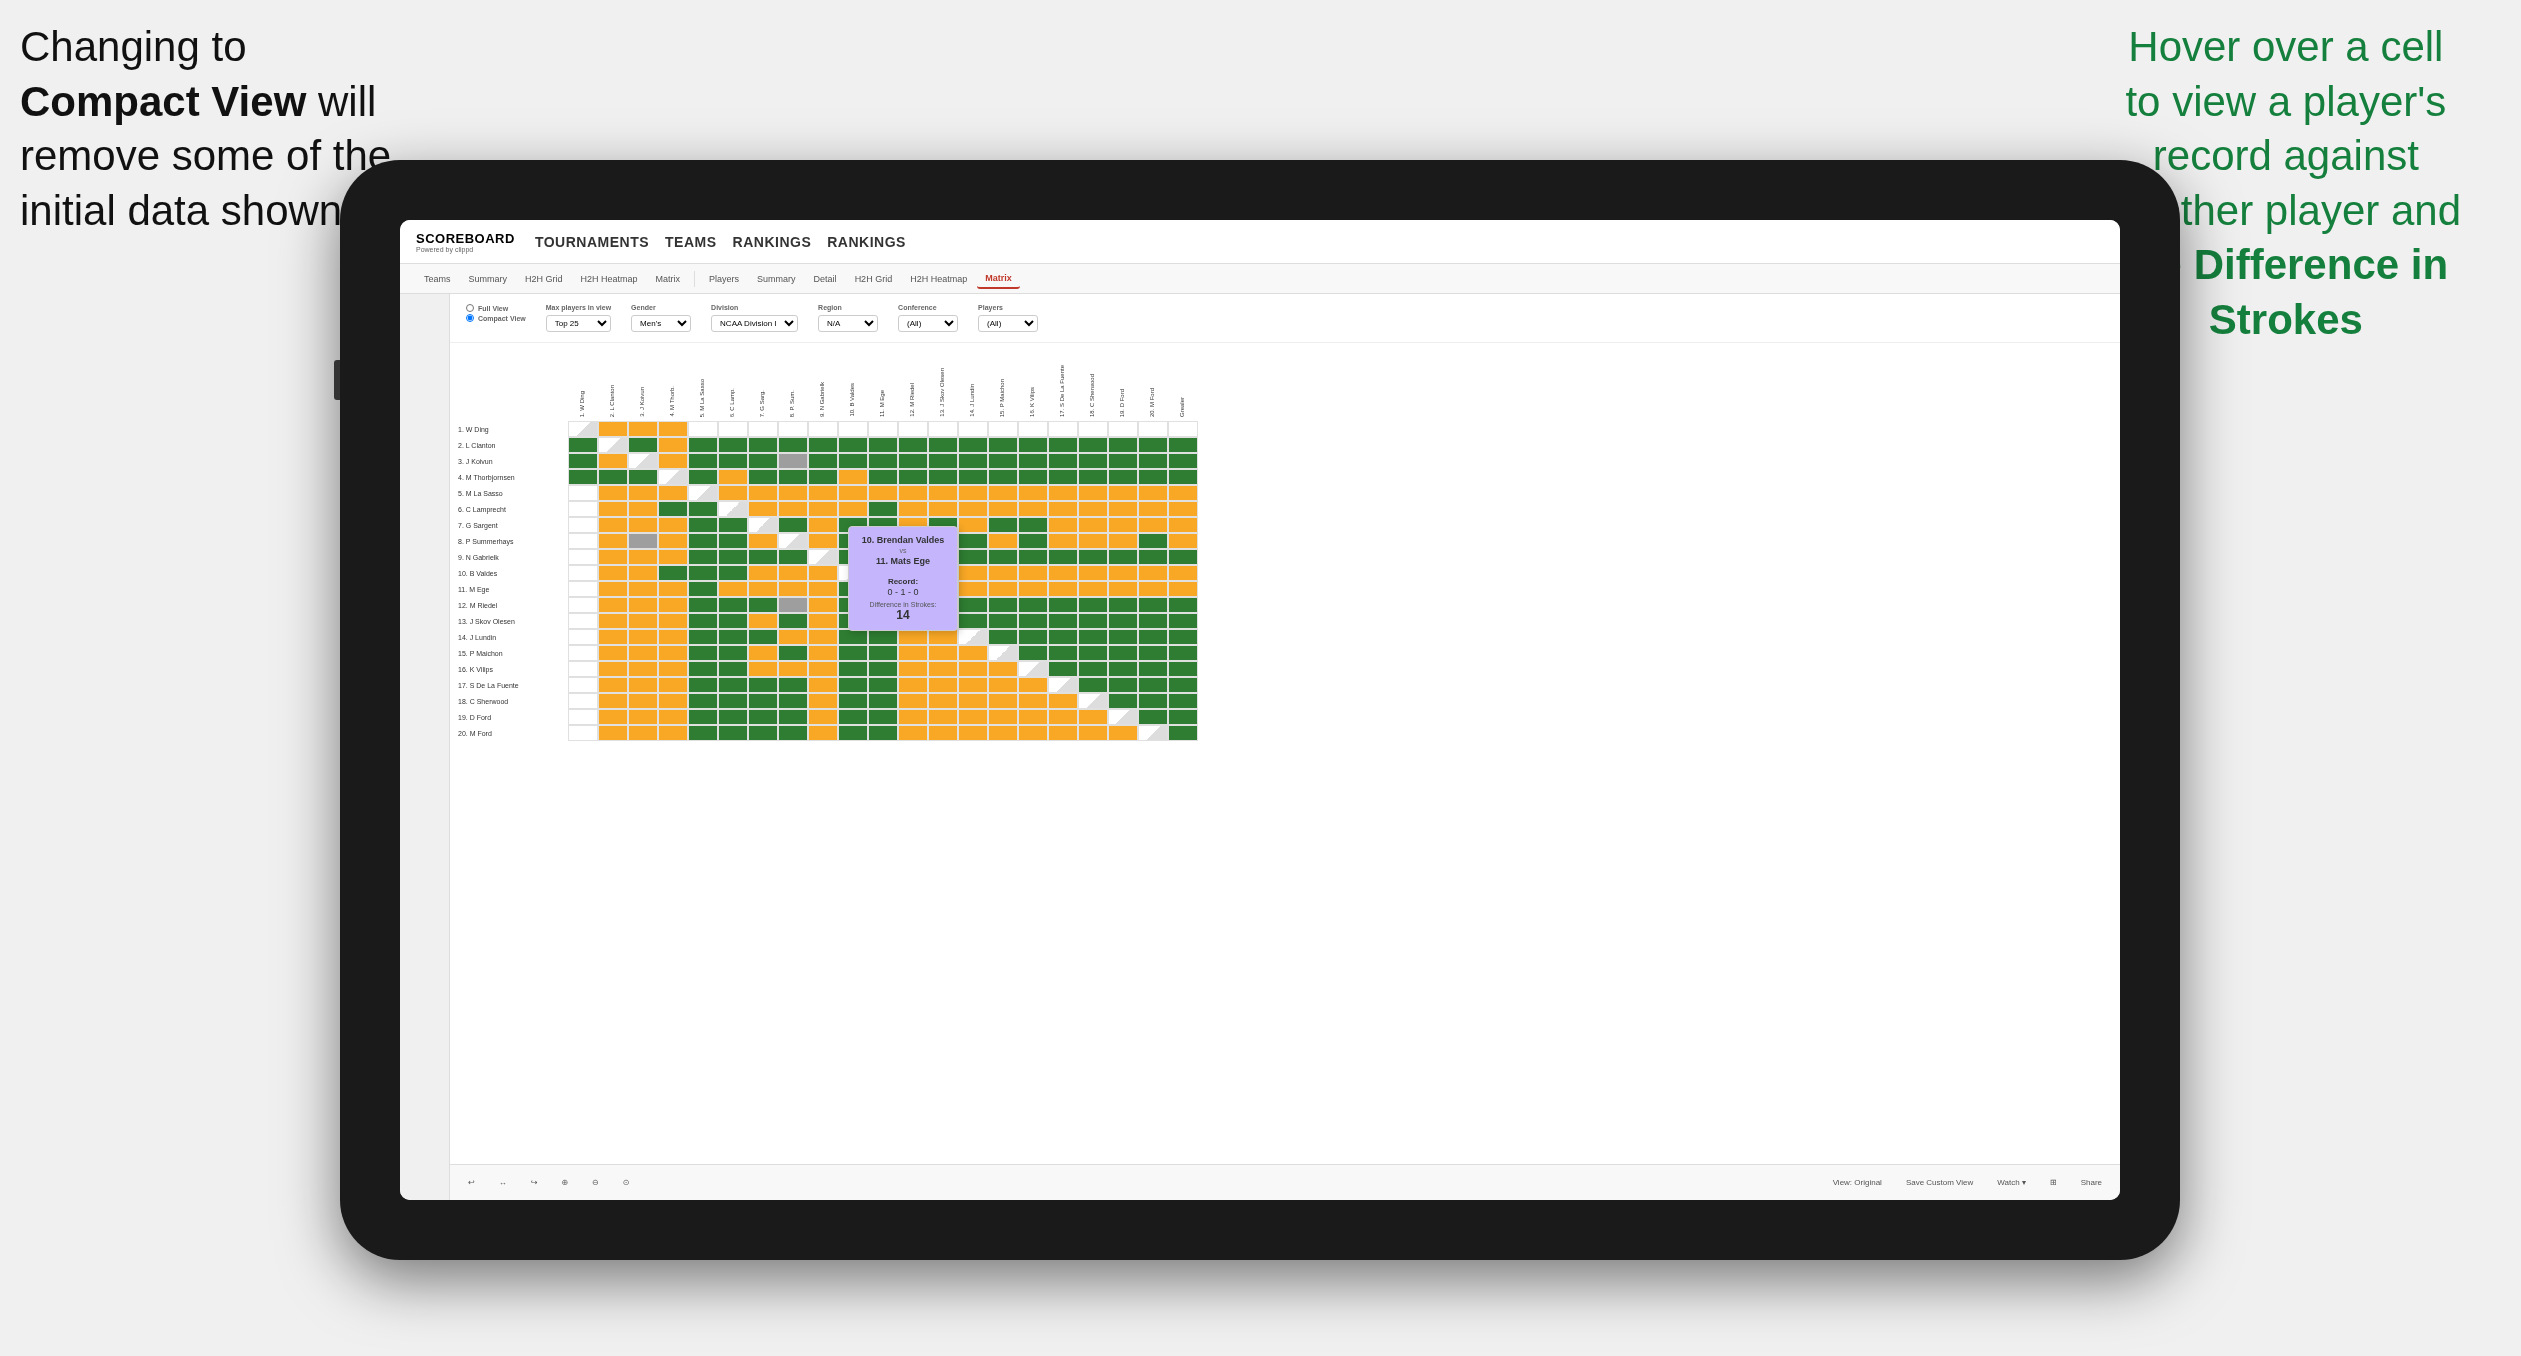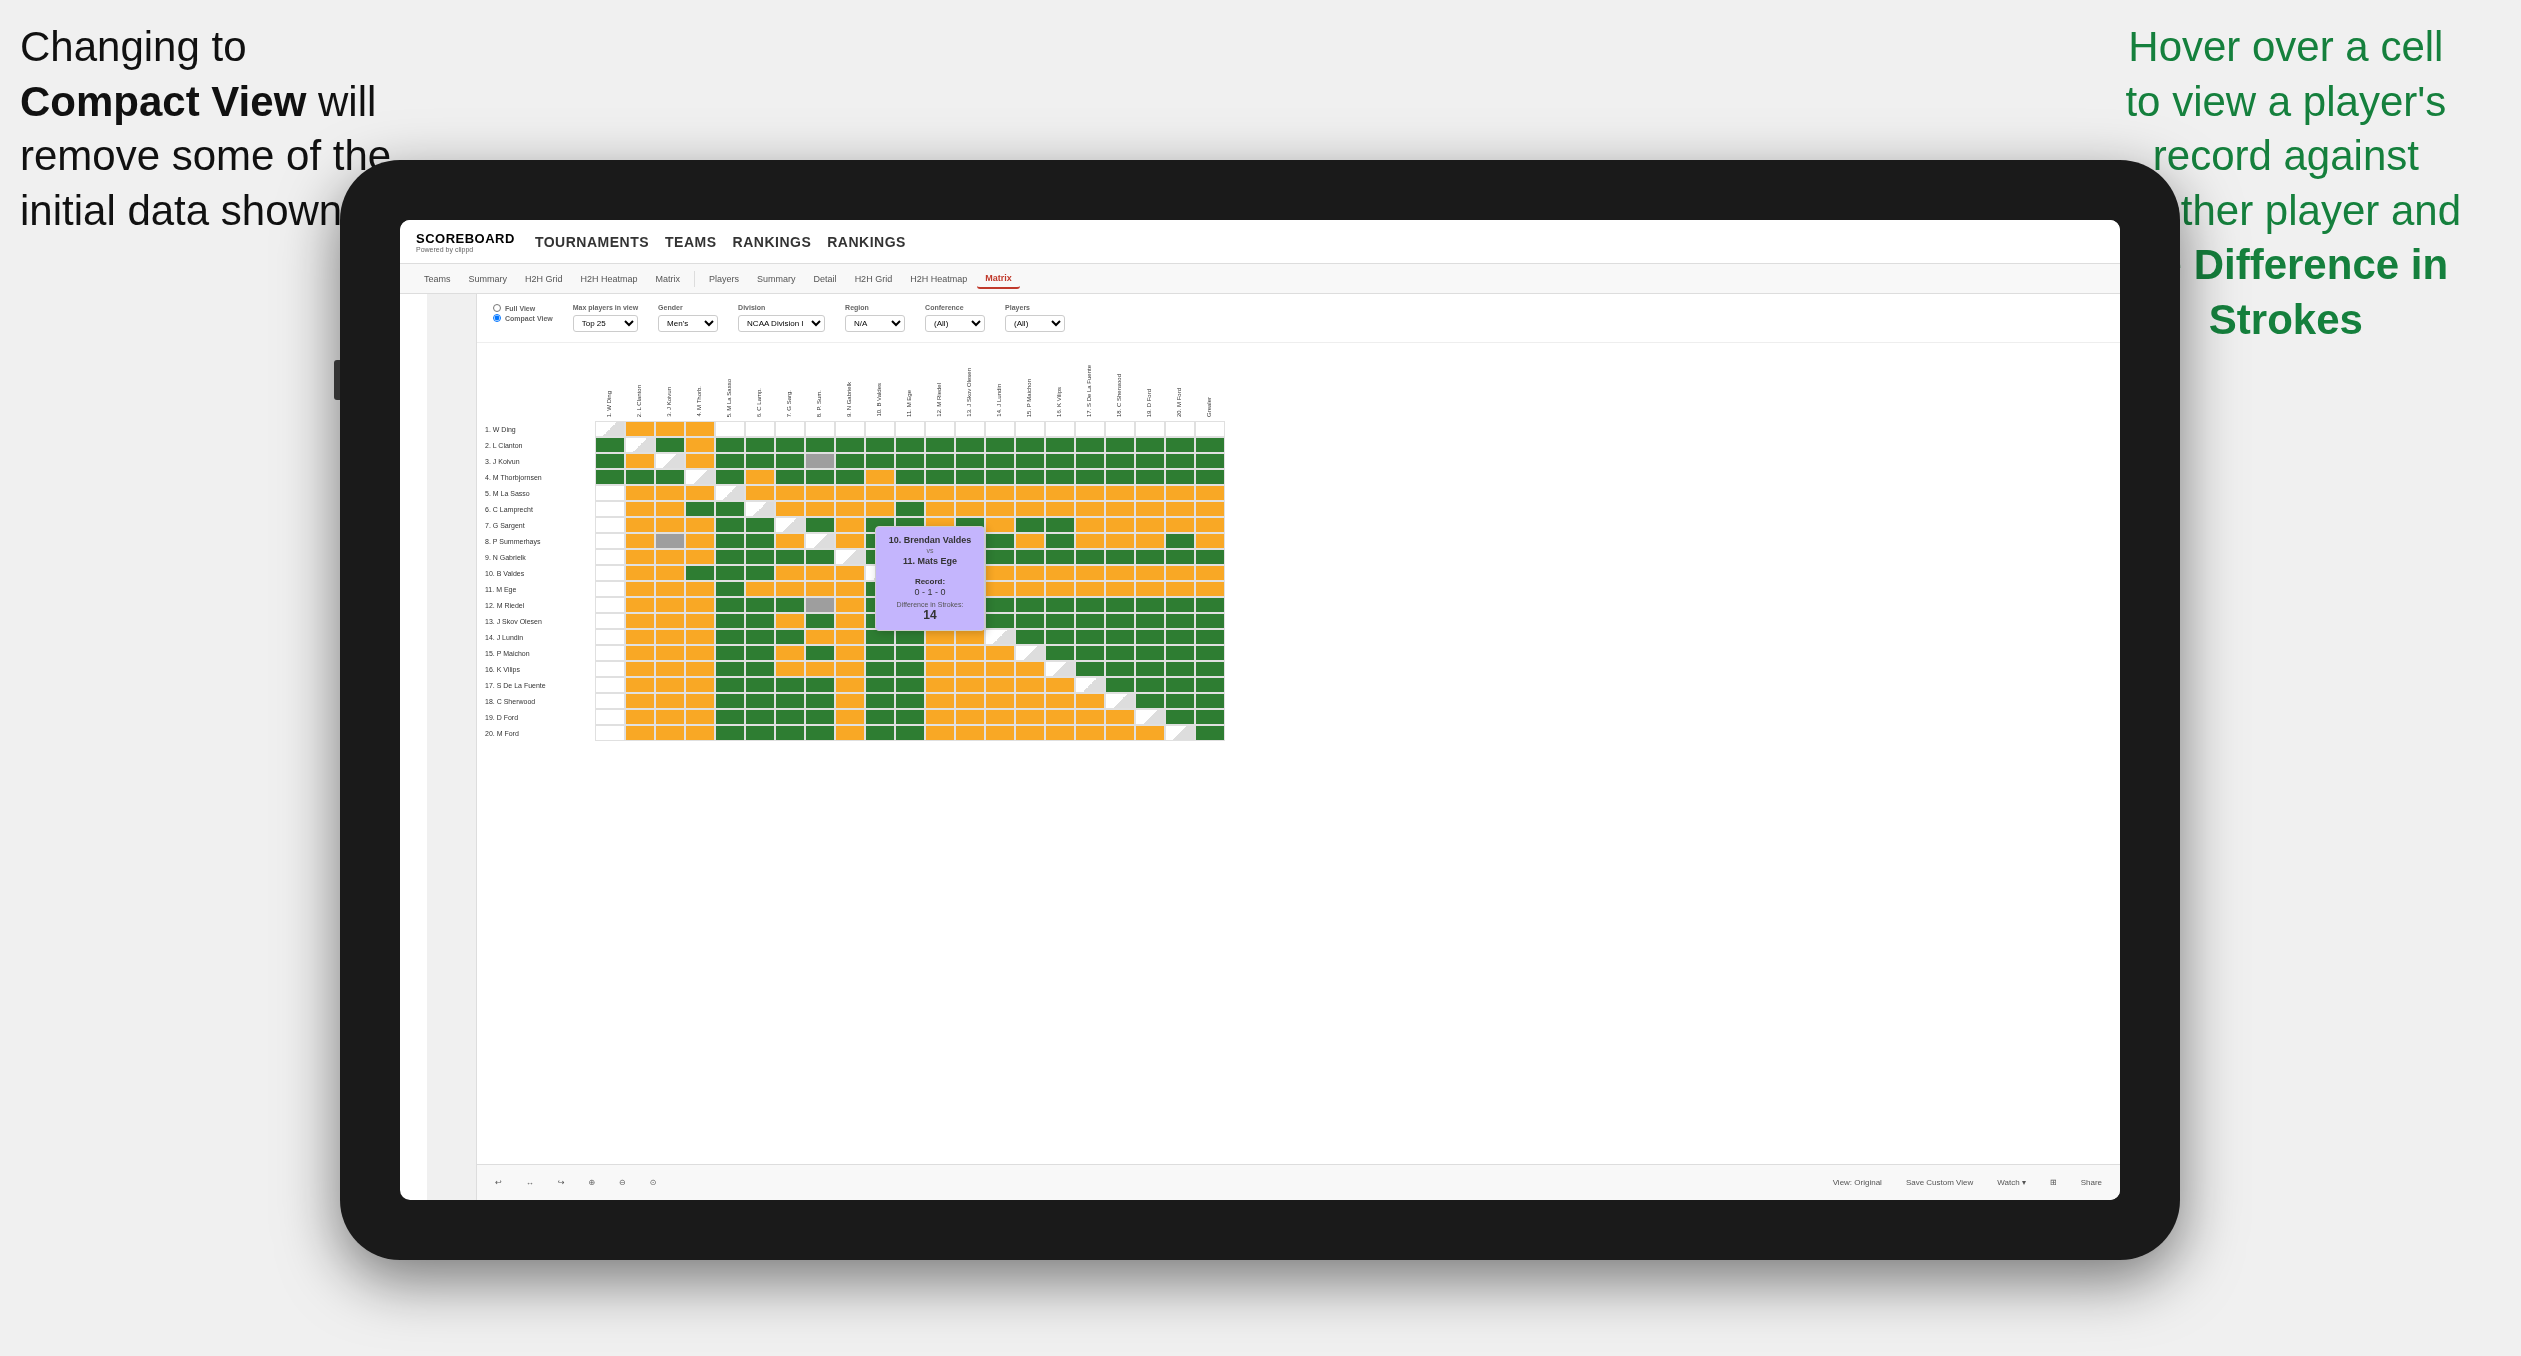--- a/index.html
+++ b/index.html
@@ -139,21 +139,20 @@
       height: 16px;
       background: #ddd;
       margin: 0 4px;
     }
 
     
     .main-content {
       display: flex;
       flex: 1;
       overflow: hidden;
-      padding-left: 27px;
     }
 
     
     .sidebar {
       width: 50px;
       background: #f0f0f0;
       border-right: 1px solid #ddd;
       flex-shrink: 0;
     }
 

